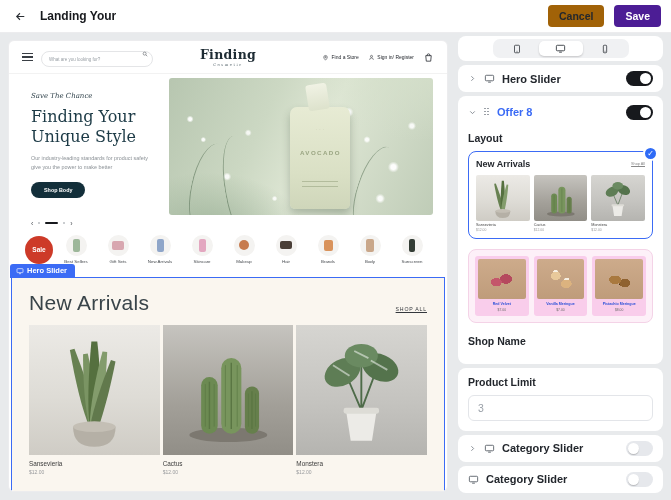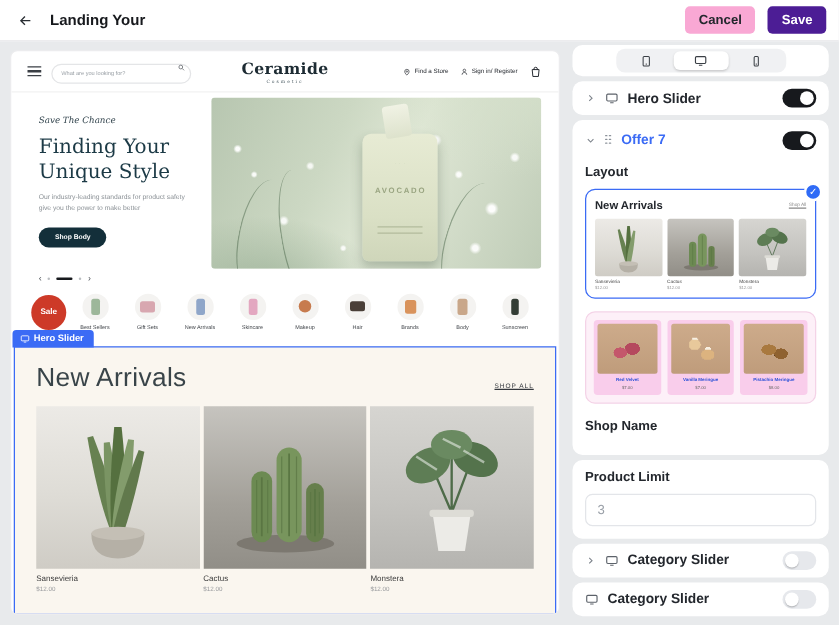--- a/index.html
+++ b/index.html
@@ -8,21 +8,21 @@
 
   
   .topbar { position:absolute; left:0; top:0; width:671px; height:33px; background:#fff;
     border-bottom:1px solid #ececee; display:flex; align-items:center; padding:0 10px; gap:10px; }
   .back-btn { width:20px; height:20px; display:flex; align-items:center; justify-content:center;
     color:#2a2e33; cursor:pointer; }
   .tb-title { font-size:12px; font-weight:700; color:#17191d; }
   .tb-spacer { flex:1; }
   .btn { height:22px; border:none; border-radius:4px; font-size:10.5px; font-weight:600;
     padding:0 11px; cursor:pointer; font-family:inherit; }
-  .btn-cancel { background:#f9a8d4; color:#23272d; }
+  .btn-cancel { background:#a16207; color:#23272d; }
   .btn-save { background:#4c1d95; color:#fff; }
 
   
   .preview-panel { position:absolute; left:8px; top:40px; width:440px; height:452px;
     background:#fff; border:1px solid #ececee; border-radius:6px; overflow:hidden; }
 
   .pv-header { height:33px; display:flex; align-items:center; gap:8px; padding:0 13px;
     border-bottom:1px solid #f2f2f2; position:relative; }
   .hamburger { width:11px; display:flex; flex-direction:column; gap:2.5px; cursor:pointer; }
   .hamburger i { height:1.2px; background:#3a3f45; display:block; }
@@ -226,21 +226,21 @@
         <i></i>
       </span>
     <span class="pv-search">
       <input placeholder="What are you looking for?" style="">
       <svg width="6" height="6" viewBox="0 0 24 24" fill="none" stroke="#5a5f64" stroke-width="2.4">
           <circle cx="10.5" cy="10.5" r="6"></circle>
           <path d="M15.5 15.5L21 21"></path>
         </svg>
     </span>
     <span class="pv-logo">
-      <div class="lg">Ceramide</div>
+      <div class="lg">Finding</div>
       <div class="sb">Cosmetic</div>
     </span>
     <span class="pv-hright">
       <span class="pv-hitem">
         <svg width="7" height="7" viewBox="0 0 24 24" fill="none" stroke="#23272d" stroke-width="1.8">
             <path d="M12 21s-6-5.2-6-10a6 6 0 1 1 12 0c0 4.8-6 10-6 10z"></path>
             <circle cx="12" cy="11" r="2"></circle>
           </svg>
         <span>Find a Store</span>
       </span>
@@ -464,21 +464,21 @@
           </svg>
       </span>
       <span class="drag">
           <i></i>
           <i></i>
           <i></i>
           <i></i>
           <i></i>
           <i></i>
         </span>
-      <span class="row-label accent">Offer 7</span>
+      <span class="row-label accent">Offer 8</span>
       <span class="toggle on"></span>
     </div>
 
     <div class="fld-label">Layout</div>
 
     
     <div class="layout-opt1">
       <span class="check-badge">✓</span>
       <div class="mini-head">
         <span class="mini-title">New Arrivals</span>

